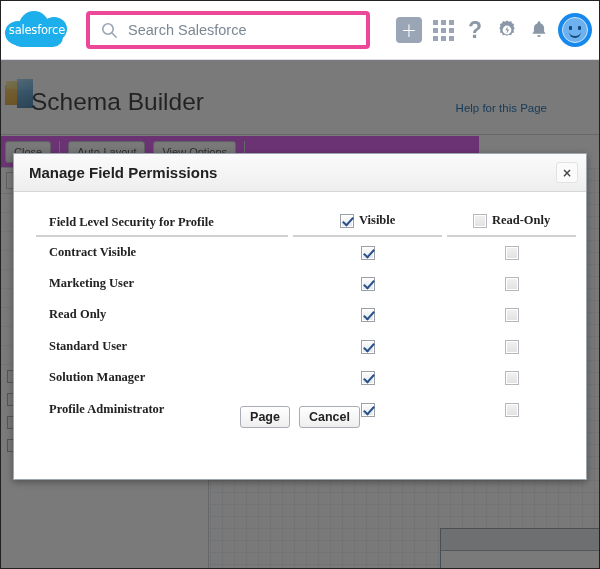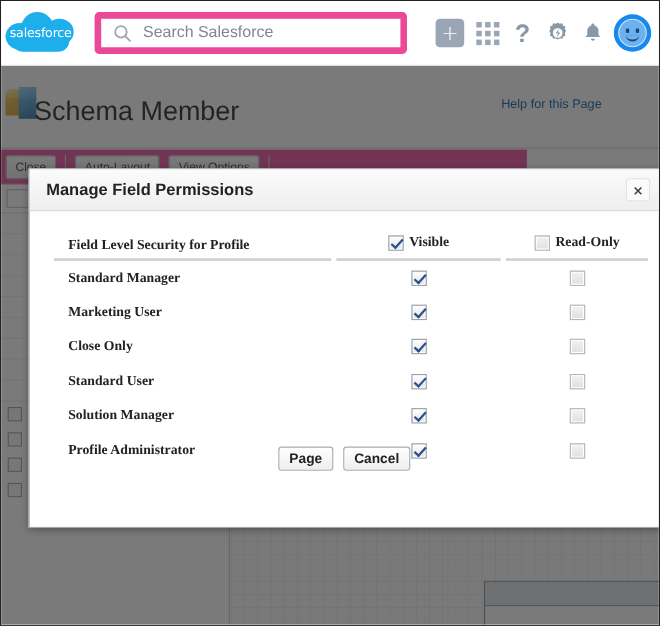--- a/index.html
+++ b/index.html
@@ -45,21 +45,21 @@
     position: absolute; left: 0; top: 0; width: 68px; height: 46px;
     display: flex; align-items: center; justify-content: center;
     color: #ffffff; font-size: 11.5px; letter-spacing: -0.2px;
     font-family: "DejaVu Sans", sans-serif;
     z-index: 2;
   }
 
   #search-box {
     margin-left: 15px;
     width: 284px; height: 38px;
-    border: 6px solid #ec4899; border-radius: 4px;
+    border: 4px solid #ec4899; border-radius: 4px;
     background: #fff;
     display: flex; align-items: center;
     flex: 0 0 auto;
   }
   #search-box .mag {
     width: 38px; display: flex; align-items: center; justify-content: center;
   }
   #search-box input {
     border: 0; outline: 0; background: transparent;
     font-family: "Liberation Sans", sans-serif;
@@ -138,28 +138,28 @@
     background: linear-gradient(160deg,#5aa9dd,#2b6e9c); }
   #sb-icon .cube-d { position: absolute; left: 1px; top: 2px; width: 12px; height: 8px;
     background: linear-gradient(160deg,#f7e7a2,#e3c450); }
 
   #page-title {
     position: absolute; left: 30px; top: 28px;
     font-size: 24.5px; color: #1a1a1a; font-weight: normal;
     font-family: "Liberation Sans", sans-serif;
   }
   #help-link {
-    position: absolute; right: 52px; top: 29px;
+    position: absolute; right: 52px; top: 42px;
     font-size: 11.5px; color: #015ba7; text-decoration: none;
   }
 
   
   #toolbar {
     position: absolute; left: 0; top: 76px; width: 478px; height: 32px;
-    background: #ec4899; border-bottom: 1px solid #c9cdd4;
+    background: #d946ef; border-bottom: 1px solid #c9cdd4;
     display: flex; align-items: center; padding-left: 4px; gap: 8px;
   }
   .tb-btn {
     height: 22px; border: 1px solid #b6bcc6; border-radius: 3px;
     background: linear-gradient(#ffffff,#e9ebee);
     font-size: 11px; color: #333;
     display: flex; align-items: center; padding: 0 8px;
     white-space: nowrap;
   }
   .tb-sep { width: 1px; height: 22px; background: #c9cdd4; }
@@ -213,21 +213,20 @@
   }
 
   
   #modal {
     position: absolute; left: 12px; top: 152px;
     width: 574px; height: 327px;
     background: #ffffff;
     border: 1px solid #9fa6b0;
     box-shadow: 0 2px 7px rgba(0,0,0,0.35);
     z-index: 50;
-    margin-left: 13px;
   }
   #modal-header {
     position: relative;
     height: 38px;
     background: linear-gradient(#fbfbfb, #eeeeee);
     border-bottom: 1px solid #d6d6d6;
     display: flex; align-items: center;
   }
   #modal-title {
     margin-left: 15px;
@@ -384,21 +383,21 @@
 
   <div id="page-body">
 
     <div id="page-header">
       <div id="sb-icon">
         <span class="cube-a"></span>
           <span class="cube-d"></span>
         <span class="cube-b"></span>
           <span class="cube-c"></span>
       </div>
-      <div id="page-title">Schema Member</div>
+      <div id="page-title">Schema Builder</div>
       <a id="help-link" href="#">Help for this Page</a>
     </div>
 
     <div id="toolbar">
       <div class="tb-btn">Close</div>
       <div class="tb-sep"></div>
       <div class="tb-btn">Auto-Layout</div>
       <div class="tb-btn">View Options</div>
       <div class="tb-sep"></div>
     </div>
@@ -466,35 +465,35 @@
             <th class="c-ro">
               <span class="hdr-cb-wrap">
                 <span class="cbx empty"></span>
                 <span>Read-Only</span>
               </span>
             </th>
           </tr>
         </thead>
         <tbody>
           <tr>
-            <td class="c-name">Standard Manager</td>
+            <td class="c-name">Contract Visible</td>
             <td class="spacer"></td>
             <td class="c-vis"><span class="cbx checked"></span></td>
             <td class="spacer"></td>
             <td class="c-ro"><span class="cbx empty"></span></td>
           </tr>
           <tr>
             <td class="c-name">Marketing User</td>
             <td class="spacer"></td>
             <td class="c-vis"><span class="cbx checked"></span></td>
             <td class="spacer"></td>
             <td class="c-ro"><span class="cbx empty"></span></td>
           </tr>
           <tr>
-            <td class="c-name">Close Only</td>
+            <td class="c-name">Read Only</td>
             <td class="spacer"></td>
             <td class="c-vis"><span class="cbx checked"></span></td>
             <td class="spacer"></td>
             <td class="c-ro"><span class="cbx empty"></span></td>
           </tr>
           <tr>
             <td class="c-name">Standard User</td>
             <td class="spacer"></td>
             <td class="c-vis"><span class="cbx checked"></span></td>
             <td class="spacer"></td>

